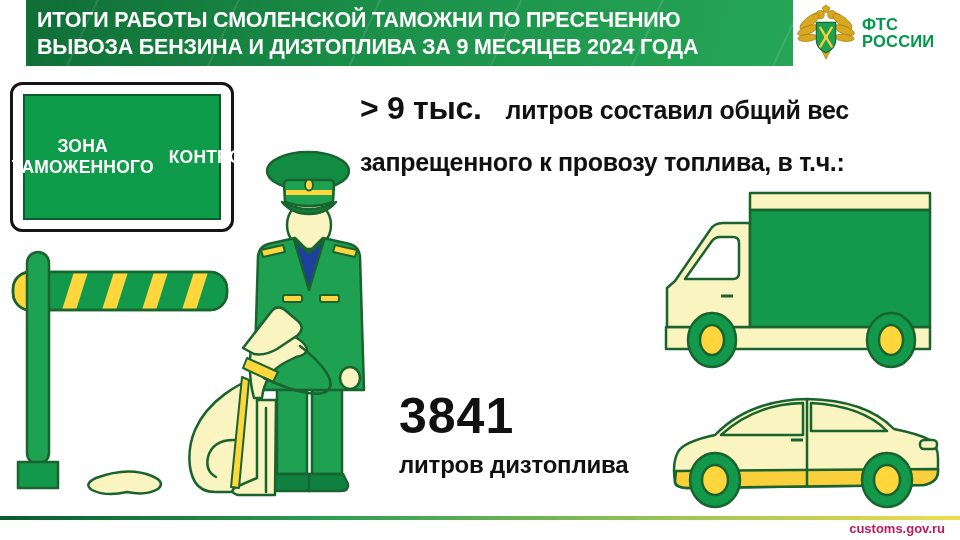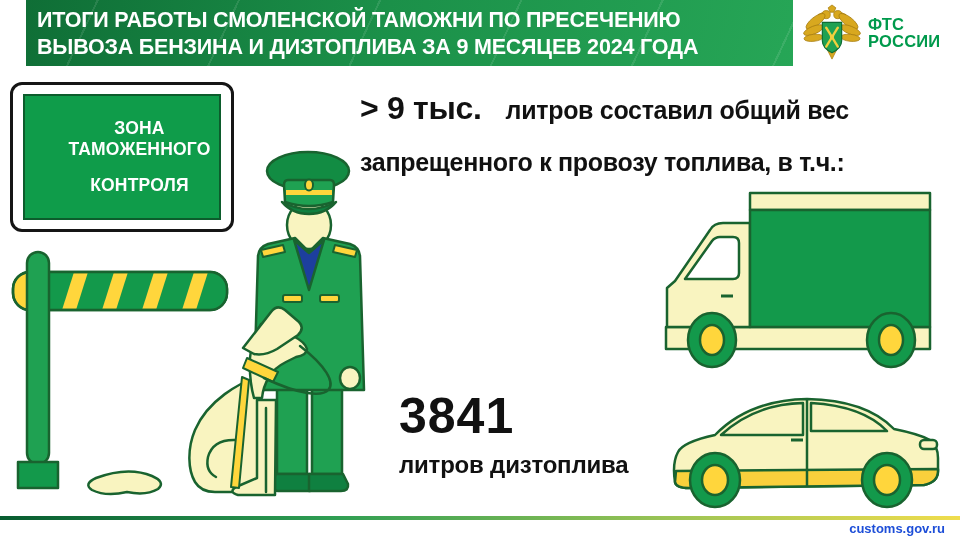--- a/index.html
+++ b/index.html
@@ -14,46 +14,46 @@
     border-right:4px solid #f2d63f;
     margin-left:26px;
   }
   .topbar::before{
     content:"";position:absolute;inset:0;pointer-events:none;
     background:repeating-linear-gradient(115deg,transparent 0 64px,rgba(255,255,255,.10) 64px 66px,transparent 66px 128px);
   }
   .topbar-text{position:relative;padding:7px 0 0 11px;color:#fff;font-weight:bold;
     font-size:21.5px;line-height:27px;letter-spacing:-0.2px;white-space:nowrap;}
   .logo{position:absolute;right:0;top:0;width:167px;height:66px;background:#fff;
-    display:flex;align-items:center;gap:7px;padding-left:10px;box-sizing:border-box;}
+    display:flex;align-items:center;gap:7px;padding-left:4px;box-sizing:border-box;}
   .logo-text{color:#009a4c;font-weight:bold;font-size:16.5px;line-height:17px;letter-spacing:.2px;}
   
   .sign{position:absolute;left:10px;top:82px;width:224px;height:150px;background:#fff;
     border:3px solid #151515;border-radius:12px;box-sizing:border-box;padding:9px 10px;}
   .sign-inner{width:100%;height:100%;background:#0f9c4a;border:2px solid #0c5c2c;box-sizing:border-box;
-    display:flex;flex-direction:column;justify-content:center;align-items:center;gap:15px;
+    display:flex;flex-direction:row;justify-content:center;align-items:center;gap:15px;
     color:#fff;font-weight:bold;font-size:17.5px;letter-spacing:.2px;text-align:center;padding-left:35px;}
   
   .scene{position:absolute;left:0;top:140px;}
   .truck{position:absolute;left:660px;top:185px;}
   .car{position:absolute;left:655px;top:383px;}
   
   .headline{position:absolute;left:360px;top:84px;width:620px;color:#111;
     font-weight:bold;line-height:49px;letter-spacing:-0.3px;}
   .hl-big{font-size:32px;}
   .hl-rest{font-size:25px;margin-left:24px;}
   .stat{position:absolute;color:#111;}
   .stat-value{font-size:50px;font-weight:bold;line-height:52px;letter-spacing:1px;}
   .stat-label{font-size:24px;font-weight:bold;margin-top:9px;letter-spacing:-0.2px;}
   .stat-gasoline{left:402px;top:220px;}
   .stat-diesel{left:399px;top:390px;}
   
   .footer-line{position:absolute;left:0;top:516px;width:960px;height:4px;
     background:linear-gradient(90deg,#085c30 0%,#2f9e53 35%,#9cc455 70%,#f0dd4d 100%);}
-  .site{position:absolute;right:15px;top:521px;font-size:13px;font-weight:bold;color:#1d4ed8;}
+  .site{position:absolute;right:15px;top:521px;font-size:13px;font-weight:bold;color:#be185d;}
 </style>
 </head>
 <body>
 
 <div class="stage">
 
   <header class="topbar">
     <div class="topbar-text">
       <div>ИТОГИ РАБОТЫ СМОЛЕНСКОЙ ТАМОЖНИ ПО ПРЕСЕЧЕНИЮ</div>
       <div>ВЫВОЗА БЕНЗИНА И ДИЗТОПЛИВА ЗА 9 МЕСЯЦЕВ 2024 ГОДА</div>

